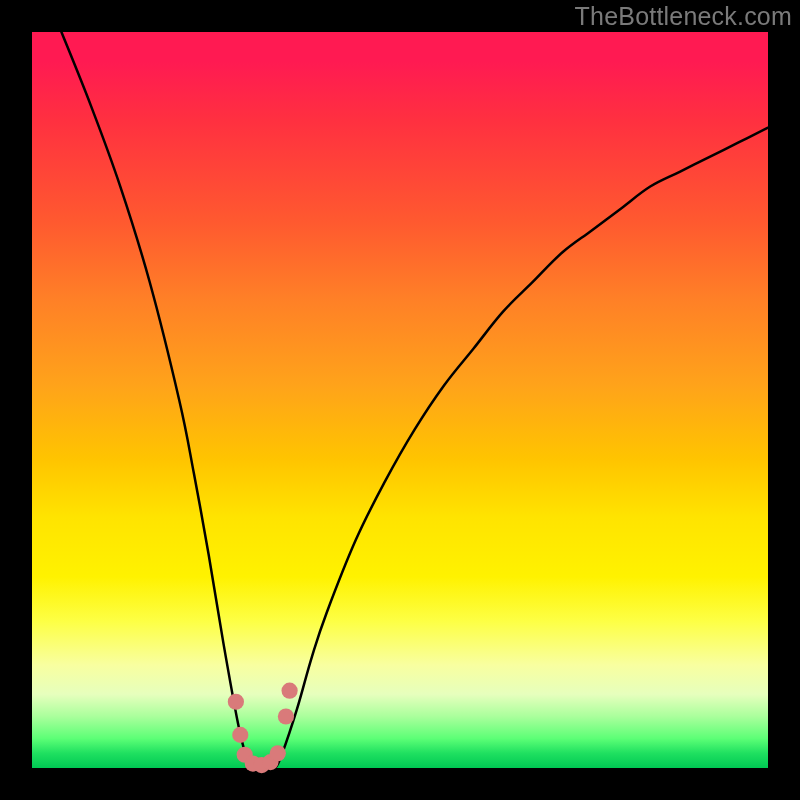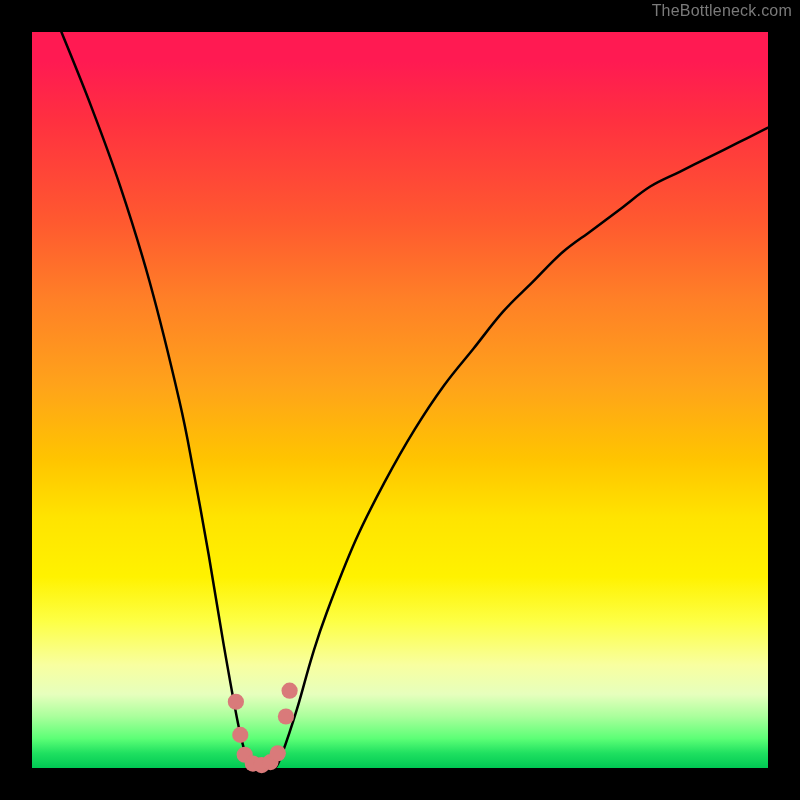--- a/index.html
+++ b/index.html
@@ -17,21 +17,21 @@
     top: 0;
     width: 800px;
     height: 800px;
     background: #000;
   }
   .watermark {
     position: absolute;
     top: 2px;
     right: 8px;
     color: #7a7a7a;
-    font-size: 16px;
+    font-size: 25px;
     font-weight: 400;
     letter-spacing: 0.2px;
     z-index: 50;
     user-select: none;
   }
   .plot {
     position: absolute;
     left: 32px;
     top: 32px;
     width: 736px;

